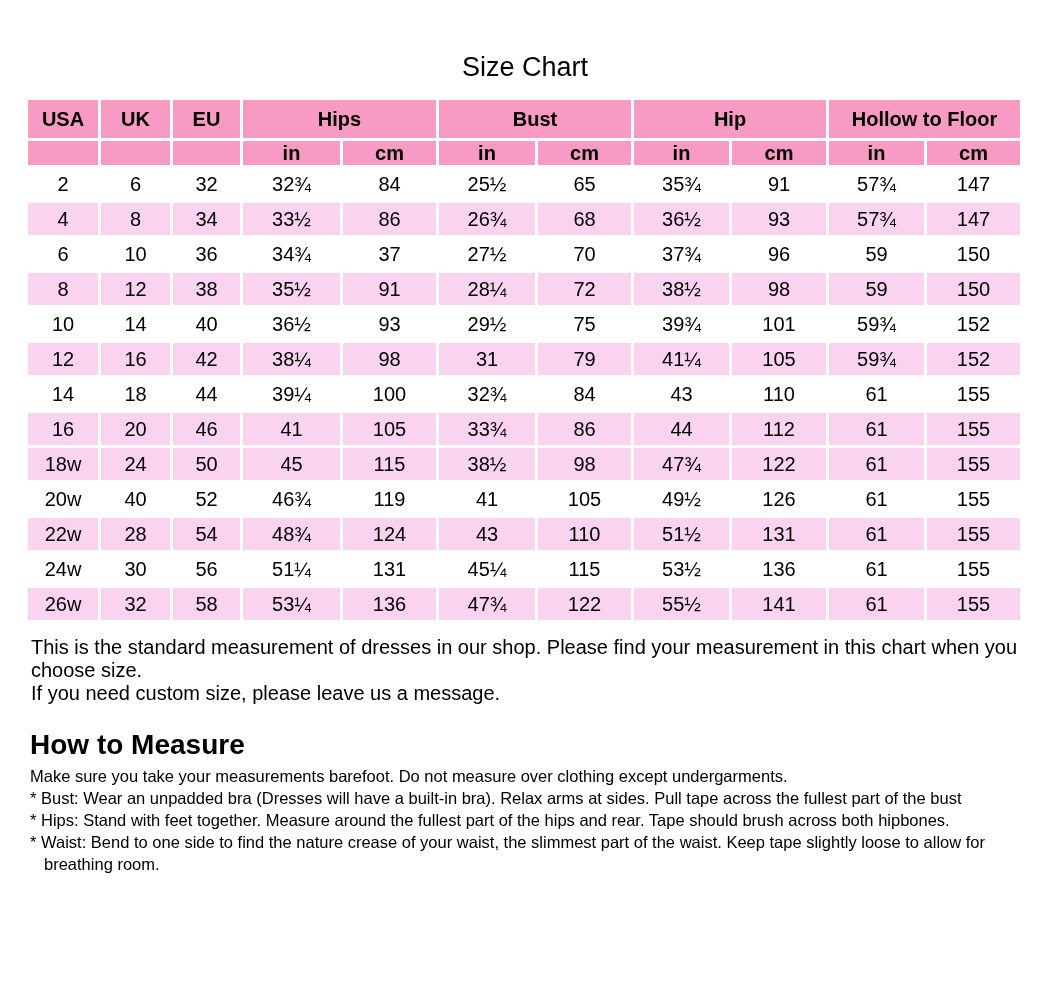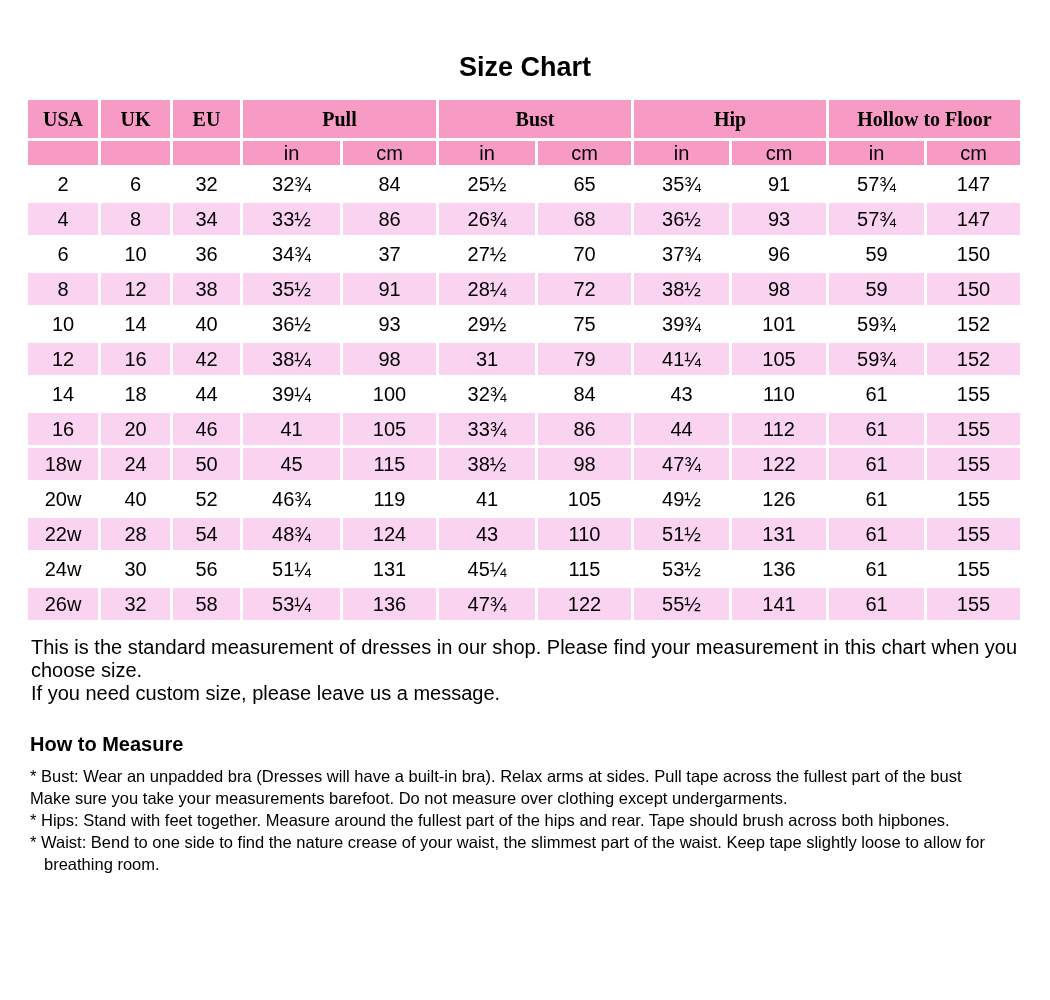--- a/index.html
+++ b/index.html
@@ -14,58 +14,57 @@
     width: 1050px; height: 1000px;
     background: #fff;
     color: var(--text);
     font-family: "Liberation Sans", sans-serif;
   }
   .title {
     margin: 52px 0 14px 0;
     text-align: center;
     font-size: 27px;
     line-height: 31px;
-    font-weight: bold;
+    font-weight: normal;
   }
   table.size-table {
     border-collapse: separate;
     border-spacing: 3px;
     margin-left: 25px;
     table-layout: fixed;
   }
   table.size-table th, table.size-table td {
     padding: 0;
     text-align: center;
     vertical-align: middle;
     font-size: 20px;
     overflow: hidden;
     white-space: nowrap;
   }
   tr.group-row th {
     background: var(--header-pink);
     font-weight: bold;
     height: 38px;
-    font-family: Liberation Serif, serif;
   }
   tr.sub-row th {
     background: var(--header-pink);
-    font-weight: normal;
+    font-weight: bold;
     height: 24px;
   }
   tbody td { height: 32px; font-weight: normal; }
   tr.white td { background: var(--row-white); }
   tr.pink td  { background: var(--row-pink); }
   .notes {
     margin: 13px 0 0 31px;
     font-size: 20px;
     line-height: 23px;
   }
   .howto-title {
     margin: 24px 0 5px 30px;
-    font-size: 20px;
+    font-size: 28px;
     line-height: 31px;
     font-weight: bold;
   }
   .measure-lines {
     margin-left: 30px;
     width: 970px;
     font-size: 16.5px;
     line-height: 22px;
   }
   .measure-line {
@@ -92,21 +91,21 @@
         <col style="width: 95px;">
         <col style="width: 94px;">
         <col style="width: 95px;">
         <col style="width: 93px;">
       </colgroup>
     <thead>
         <tr class="group-row">
           <th colspan="1">USA</th>
           <th colspan="1">UK</th>
           <th colspan="1">EU</th>
-          <th colspan="2">Pull</th>
+          <th colspan="2">Hips</th>
           <th colspan="2">Bust</th>
           <th colspan="2">Hip</th>
           <th colspan="2">Hollow to Floor</th>
         </tr>
         <tr class="sub-row">
           <th></th>
           <th></th>
           <th></th>
           <th>in</th>
           <th>cm</th>
@@ -292,19 +291,19 @@
   </table>
 
   <div class="notes">
       <div>This is the standard measurement of dresses in our shop. Please find your measurement in this chart when you choose size.</div>
       <div>If you need custom size, please leave us a message.</div>
     </div>
 
   <h2 class="howto-title">How to Measure</h2>
 
   <div class="measure-lines">
+      <div class="measure-line">Make sure you take your measurements barefoot. Do not measure over clothing except undergarments.</div>
       <div class="measure-line">* Bust: Wear an unpadded bra (Dresses will have a built-in bra). Relax arms at sides. Pull tape across the fullest part of the bust</div>
-      <div class="measure-line">Make sure you take your measurements barefoot. Do not measure over clothing except undergarments.</div>
       <div class="measure-line">* Hips: Stand with feet together. Measure around the fullest part of the hips and rear. Tape should brush across both hipbones.</div>
       <div class="measure-line">* Waist: Bend to one side to find the nature crease of your waist, the slimmest part of the waist. Keep tape slightly loose to allow for breathing room.</div>
     </div>
 
 </div>
 
 </body></html>

